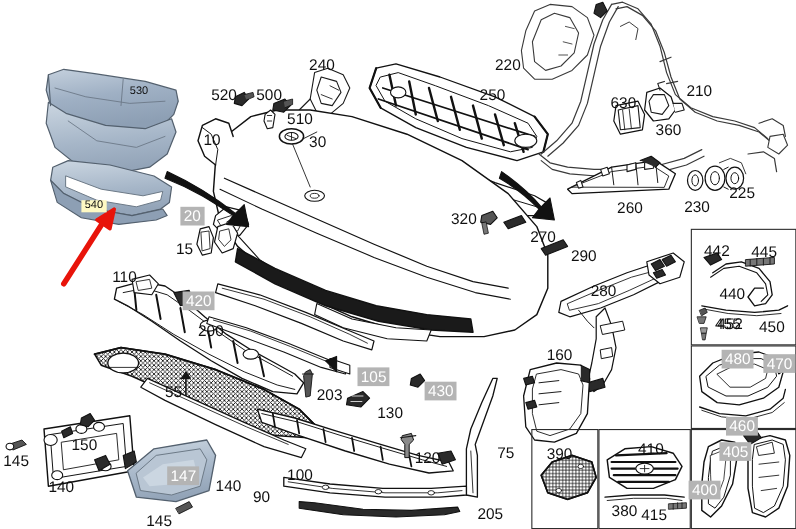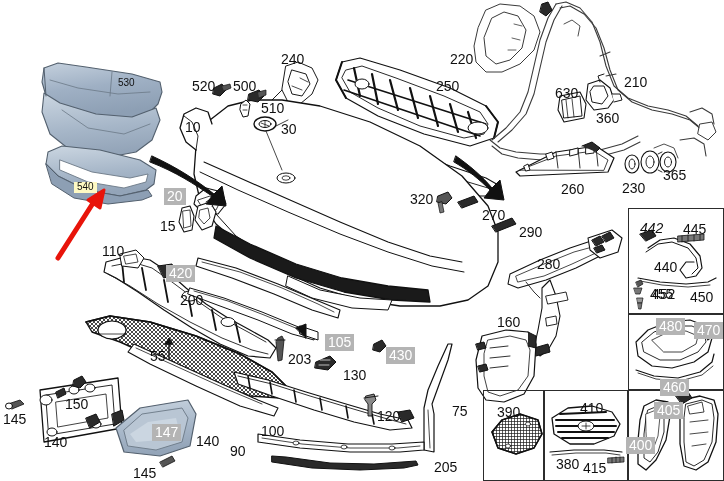--- a/index.html
+++ b/index.html
@@ -535,21 +535,21 @@
       <div class="lbl sz-md" style="left: 185px; top: 120px;">10</div>
       <div class="lbl sz-md" style="left: 281px; top: 122px;">30</div>
       <div class="lbl sz-md" style="left: 281px; top: 52px;">240</div>
       <div class="lbl sz-md" style="left: 436px; top: 79px;">250</div>
       <div class="lbl sz-md" style="left: 450px; top: 52px;">220</div>
       <div class="lbl sz-md" style="left: 624px; top: 75px;">210</div>
       <div class="lbl sz-md" style="left: 555px; top: 86px;">630</div>
       <div class="lbl sz-md" style="left: 596px; top: 111px;">360</div>
       <div class="lbl sz-md" style="left: 561px; top: 182px;">260</div>
       <div class="lbl sz-md" style="left: 622px; top: 181px;">230</div>
-      <div class="lbl sz-md" style="left: 663px; top: 168px;">365</div>
+      <div class="lbl sz-md" style="left: 663px; top: 168px;">225</div>
       <div class="lbl sz-md hl-gray" style="left: 164px; top: 188px;">20</div>
       <div class="lbl sz-md" style="left: 160px; top: 219px;">15</div>
       <div class="lbl sz-md" style="left: 410px; top: 192px;">320</div>
       <div class="lbl sz-md" style="left: 482px; top: 208px;">270</div>
       <div class="lbl sz-md" style="left: 519px; top: 225px;">290</div>
       <div class="lbl sz-md" style="left: 537px; top: 257px;">280</div>
       <div class="lbl sz-md" style="left: 102px; top: 244px;">110</div>
       <div class="lbl sz-md hl-gray" style="left: 166px; top: 265px;">420</div>
       <div class="lbl sz-md" style="left: 180px; top: 293px;">200</div>
       <div class="lbl sz-md" style="left: 497px; top: 315px;">160</div>
@@ -562,21 +562,21 @@
       <div class="lbl sz-md" style="left: 3px; top: 412px;">145</div>
       <div class="lbl sz-md" style="left: 44px; top: 435px;">140</div>
       <div class="lbl sz-md hl-gray" style="left: 152px; top: 424px;">147</div>
       <div class="lbl sz-md" style="left: 196px; top: 434px;">140</div>
       <div class="lbl sz-md" style="left: 133px; top: 466px;">145</div>
       <div class="lbl sz-md" style="left: 230px; top: 444px;">90</div>
       <div class="lbl sz-md" style="left: 261px; top: 424px;">100</div>
       <div class="lbl sz-md" style="left: 377px; top: 409px;">120</div>
       <div class="lbl sz-md" style="left: 452px; top: 404px;">75</div>
       <div class="lbl sz-md" style="left: 434px; top: 460px;">205</div>
-      <div class="lbl sz-md" style="left: 640px; top: 221px; font-style: italic;">442</div>
+      <div class="lbl sz-md" style="left: 640px; top: 221px;">442</div>
       <div class="lbl sz-md" style="left: 683px; top: 222px;">445</div>
       <div class="lbl sz-md" style="left: 654px; top: 260px;">440</div>
       <div class="lbl sz-md" style="left: 652px; top: 287px;">452</div>
       <div class="lbl sz-md" style="left: 690px; top: 290px;">450</div>
       <div class="lbl sz-md" style="left: 650px; top: 287px;">455</div>
       <div class="lbl sz-md hl-gray" style="left: 656px; top: 318px;">480</div>
       <div class="lbl sz-md hl-gray" style="left: 694px; top: 322px;">470</div>
       <div class="lbl sz-md hl-gray" style="left: 660px; top: 379px;">460</div>
       <div class="lbl sz-md" style="left: 497px; top: 405px;">390</div>
       <div class="lbl sz-md" style="left: 580px; top: 401px;">410</div>

